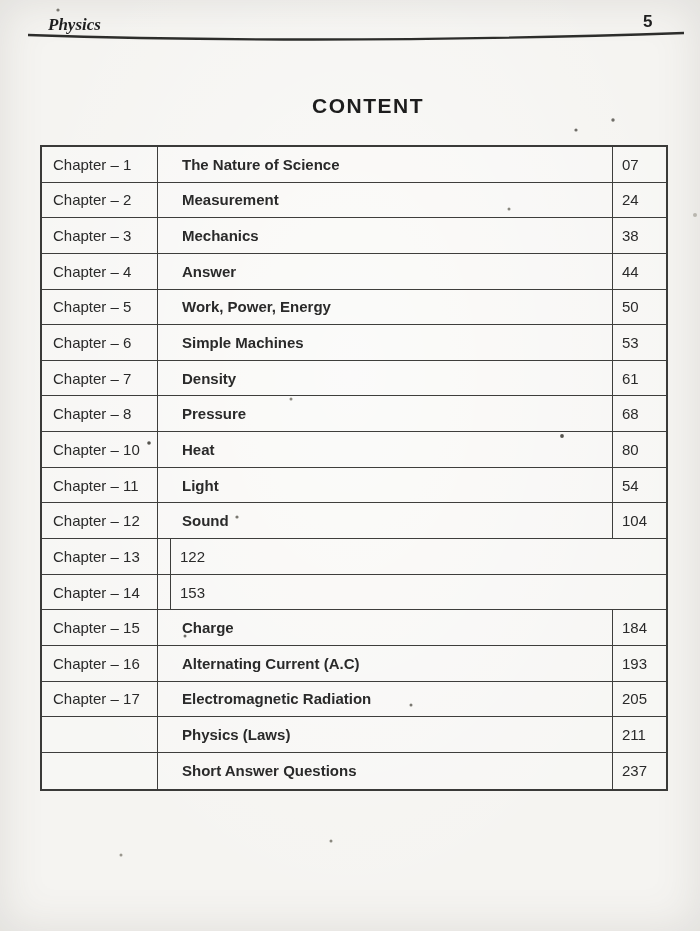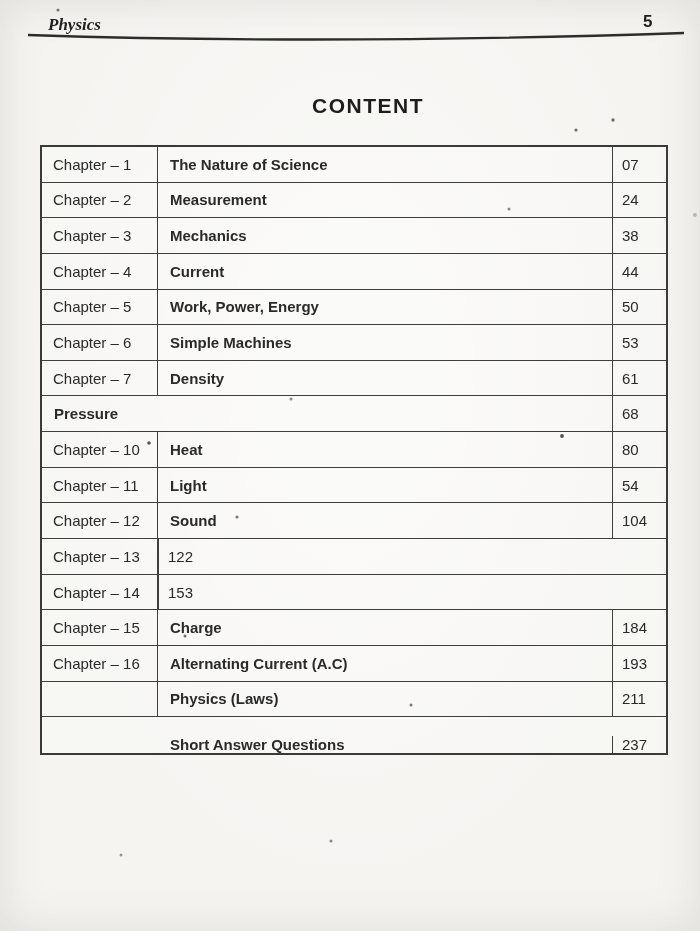--- a/index.html
+++ b/index.html
@@ -70,24 +70,24 @@
     width: 628px;
     border: 2px solid #3a3a38;
     box-sizing: border-box;
     background: rgba(255,255,255,0.25);
   }
   .toc-row {
     display: flex;
     height: 35.65px;
     box-sizing: border-box;
     border-bottom: 1.6px solid #3e3e3c;
+    gap: 12px;
   }
   .toc-row:last-child {
     border-bottom: none;
-    align-items: flex-end;
   }
   .cell {
     display: flex;
     align-items: center;
     box-sizing: border-box;
     font-size: 15px;
     color: #2a2a2a;
     white-space: nowrap;
     overflow: hidden;
   }
@@ -161,39 +161,40 @@
       <div class="cell cell-title">Measurement</div>
       <div class="cell cell-page">24</div>
     </div>
     <div class="toc-row">
       <div class="cell cell-chapter">Chapter – 3</div>
       <div class="cell cell-title">Mechanics</div>
       <div class="cell cell-page">38</div>
     </div>
     <div class="toc-row">
       <div class="cell cell-chapter">Chapter – 4</div>
-      <div class="cell cell-title">Current</div>
+      <div class="cell cell-title">Answer</div>
       <div class="cell cell-page">44</div>
     </div>
     <div class="toc-row">
       <div class="cell cell-chapter">Chapter – 5</div>
       <div class="cell cell-title">Work, Power, Energy</div>
       <div class="cell cell-page">50</div>
     </div>
     <div class="toc-row">
       <div class="cell cell-chapter">Chapter – 6</div>
       <div class="cell cell-title">Simple Machines</div>
       <div class="cell cell-page">53</div>
     </div>
     <div class="toc-row">
       <div class="cell cell-chapter">Chapter – 7</div>
       <div class="cell cell-title">Density</div>
       <div class="cell cell-page">61</div>
     </div>
     <div class="toc-row">
+      <div class="cell cell-chapter">Chapter – 8</div>
       <div class="cell cell-title">Pressure</div>
       <div class="cell cell-page">68</div>
     </div>
     <div class="toc-row">
       <div class="cell cell-chapter">Chapter – 10</div>
       <div class="cell cell-title">Heat</div>
       <div class="cell cell-page">80</div>
     </div>
     <div class="toc-row">
       <div class="cell cell-chapter">Chapter – 11</div>
@@ -217,20 +218,25 @@
       <div class="cell cell-chapter">Chapter – 15</div>
       <div class="cell cell-title">Charge</div>
       <div class="cell cell-page">184</div>
     </div>
     <div class="toc-row">
       <div class="cell cell-chapter">Chapter – 16</div>
       <div class="cell cell-title">Alternating Current (A.C)</div>
       <div class="cell cell-page">193</div>
     </div>
     <div class="toc-row">
+      <div class="cell cell-chapter">Chapter – 17</div>
+      <div class="cell cell-title">Electromagnetic Radiation</div>
+      <div class="cell cell-page">205</div>
+    </div>
+    <div class="toc-row">
       <div class="cell cell-chapter"></div>
       <div class="cell cell-title">Physics (Laws)</div>
       <div class="cell cell-page">211</div>
     </div>
     <div class="toc-row">
       <div class="cell cell-chapter"></div>
       <div class="cell cell-title">Short Answer Questions</div>
       <div class="cell cell-page">237</div>
     </div>
 

